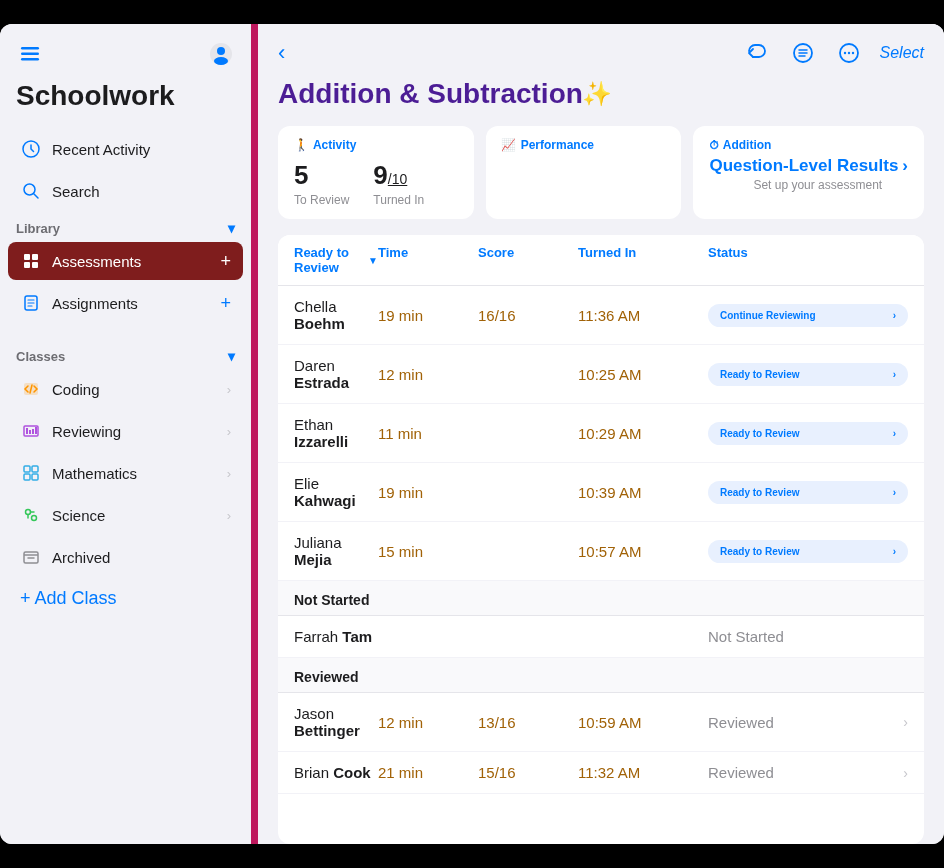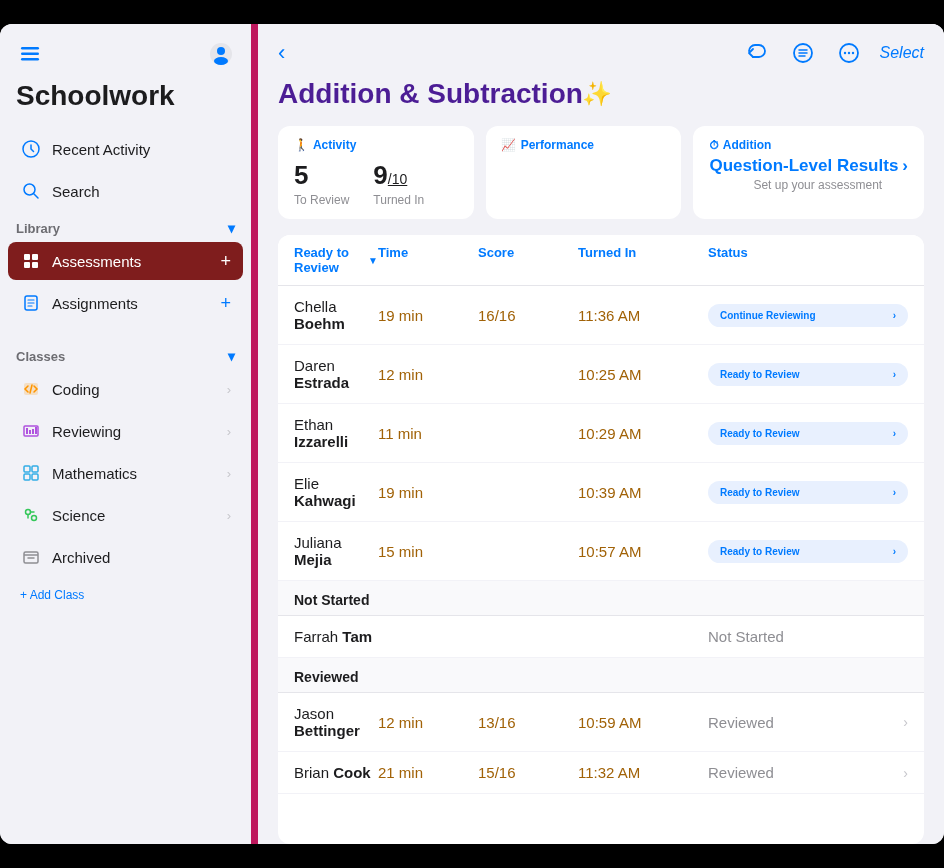--- a/index.html
+++ b/index.html
@@ -118,21 +118,21 @@
     }
     .add-class-item {
       display: flex;
       align-items: center;
       padding: 8px 12px;
       margin: 2px 8px;
       border-radius: 8px;
       cursor: pointer;
       gap: 10px;
       color: #007aff;
-      font-size: 12px;
+      font-size: 18px;
       font-weight: 500;
     }
 
     
     .main-content {
       flex: 1;
       display: flex;
       flex-direction: column;
       background: #f2f2f7;
       overflow: hidden;

